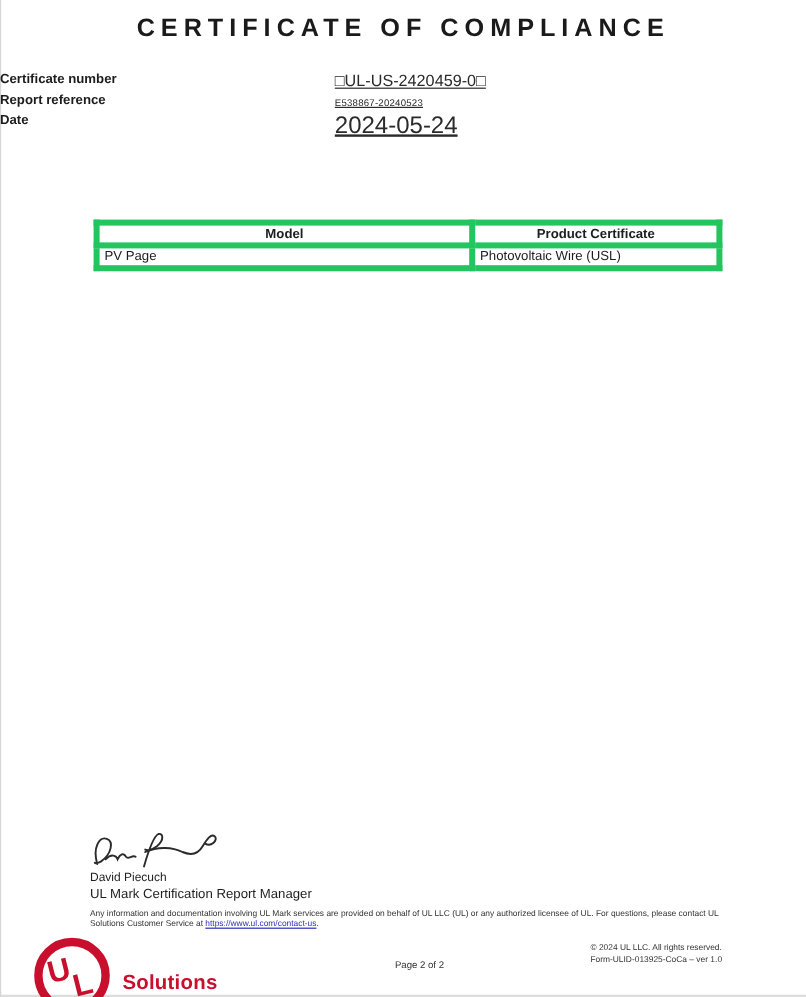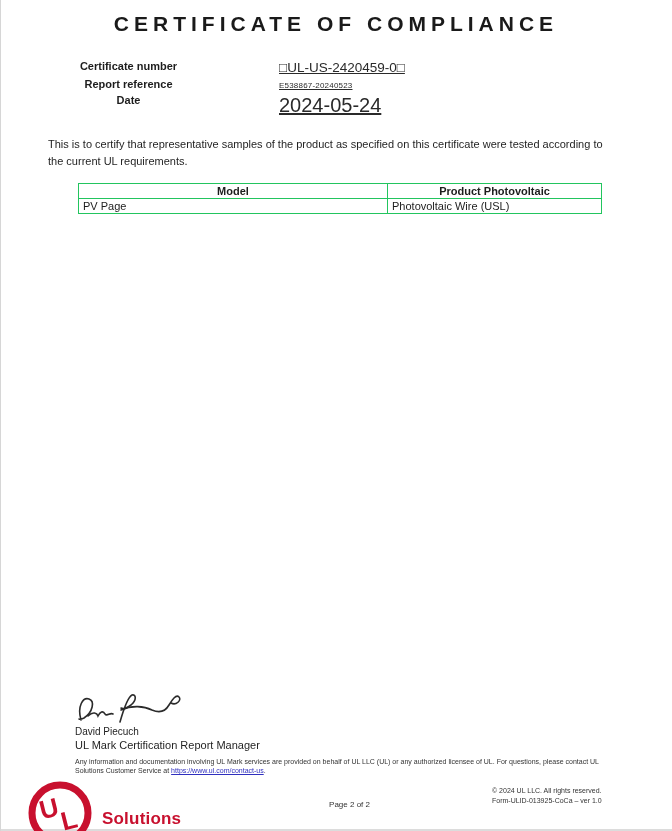--- a/index.html
+++ b/index.html
@@ -24,40 +24,40 @@
     font-size:21px;font-weight:bold;letter-spacing:5px;
     color:#1a1a1a;
   }
   .meta{position:absolute;top:58px;left:0;width:100%;}
   .meta-row{position:absolute;left:0;width:100%;}
   .meta-row.r0{top:2px;}
   .meta-row.r1{top:20px;}
   .meta-row.r2{top:36px;}
   .meta-label{
     position:absolute;left:0;width:257px;
-    text-align:center;
+    text-align:left;
     font-size:11px;font-weight:bold;color:#1d1d1d;
   }
   .meta-value{
     position:absolute;left:279px;
     font-size:13.5px;color:#2a2a2a;white-space:nowrap;text-decoration:underline;
   }
   .meta-row.r1 .meta-value{font-size:8px;top:3px;letter-spacing:.2px;}
   .meta-row.r2 .meta-value{font-size:20px;}
   .statement{
     position:absolute;top:136px;left:48px;width:572px;
     font-size:11px;line-height:17px;color:#1f1f1f;
   }
   .cert-table{
     position:absolute;top:183px;left:78px;width:524px;
     border-collapse:collapse;
     font-size:11px;color:#1d1d1d;
   }
   .cert-table th,.cert-table td{
-    border:1px solid #22c55e;
+    border:5px solid #22c55e;
     padding:1px 4px;
     height:12px;
   }
   .cert-table th{font-weight:bold;}
   .cert-table .col-model{width:300px;}
   .signature-block{position:absolute;left:72px;top:690px;width:400px;}
   .signature-svg{position:absolute;left:2px;top:0;}
   .signature-svg path{fill:none;stroke:#2b2b2b;stroke-width:1.6;stroke-linecap:round;}
   .signatory-name{position:absolute;left:3px;top:36px;font-size:10px;color:#1f1f1f;white-space:nowrap;}
   .signatory-title{position:absolute;left:3px;top:49px;font-size:11px;color:#1f1f1f;white-space:nowrap;}
@@ -97,27 +97,26 @@
     <div class="meta-row r1">
       <span class="meta-label">Report reference</span>
       <span class="meta-value">E538867-20240523</span>
     </div>
     <div class="meta-row r2">
       <span class="meta-label">Date</span>
       <span class="meta-value">2024-05-24</span>
     </div>
   </div>
 
-  <div class="statement">This is to certify that representative samples of the product as specified on this certificate were tested according to the current UL requirements.</div>
 
   <table class="cert-table">
     <thead>
       <tr>
         <th class="col-model">Model</th>
-        <th>Product Photovoltaic</th>
+        <th>Product Certificate</th>
       </tr>
     </thead>
     <tbody>
       <tr>
         <td>PV Page</td>
         <td>Photovoltaic Wire (USL)</td>
       </tr>
     </tbody>
   </table>
 

